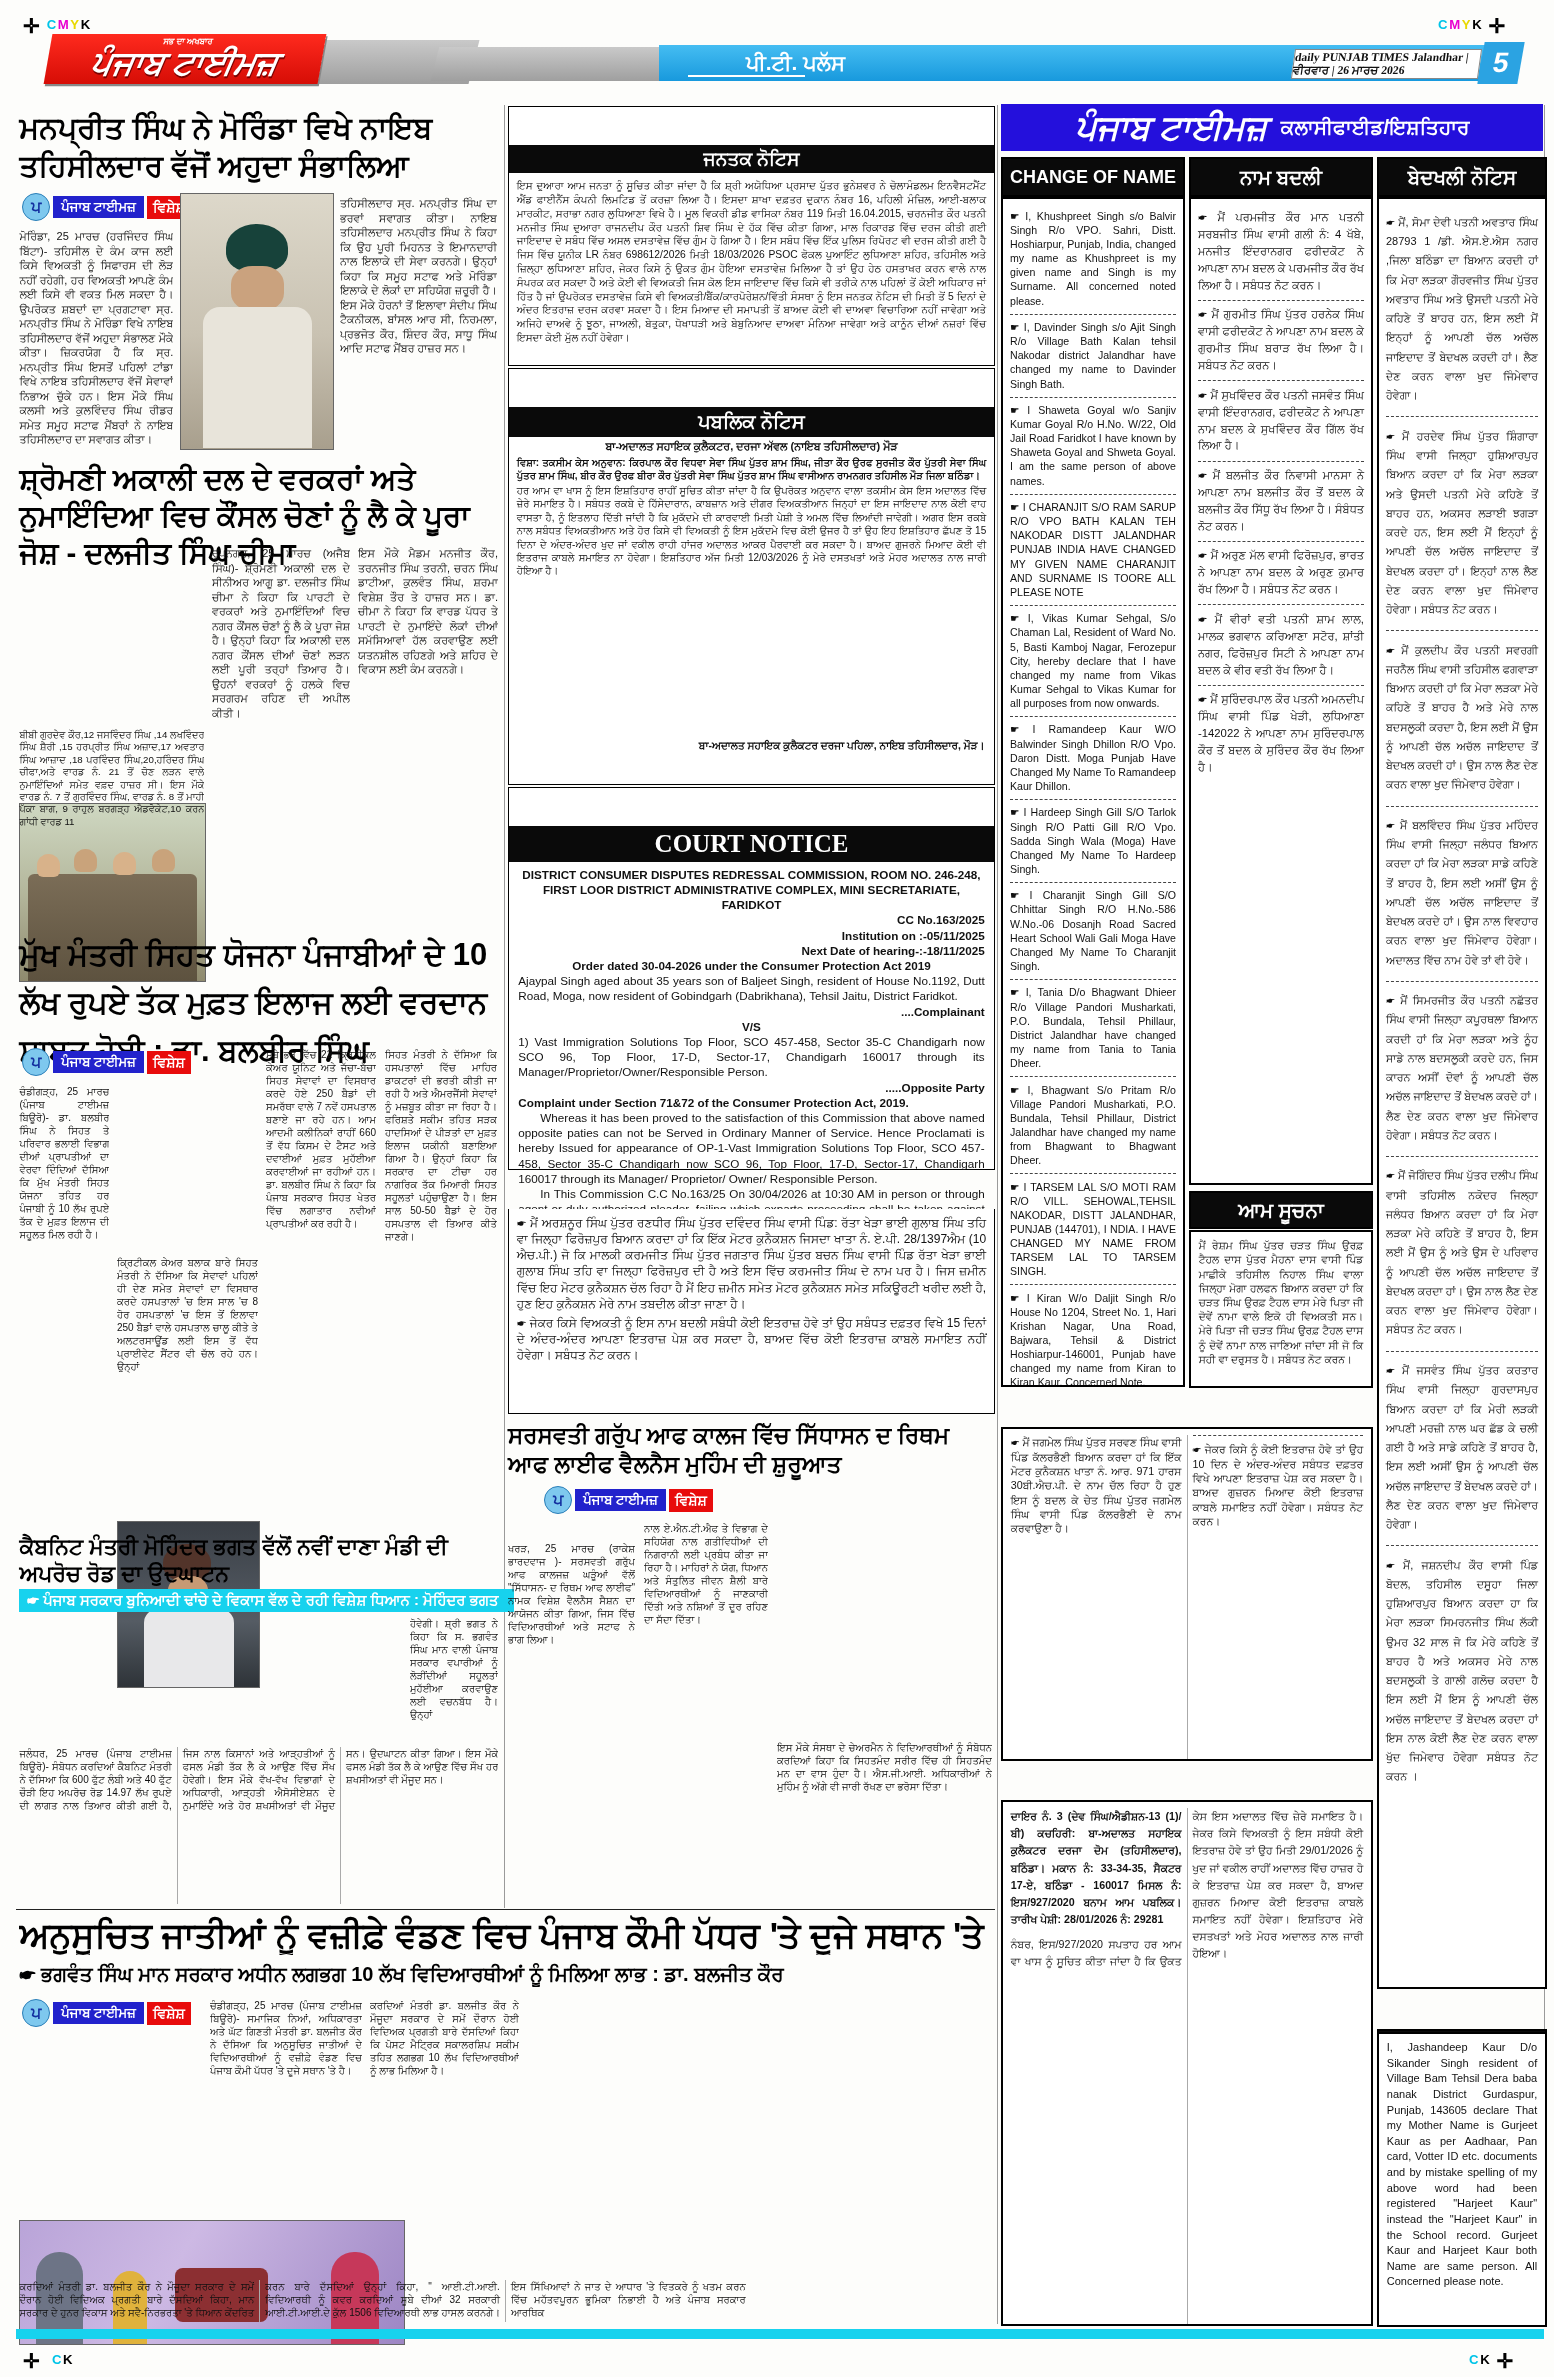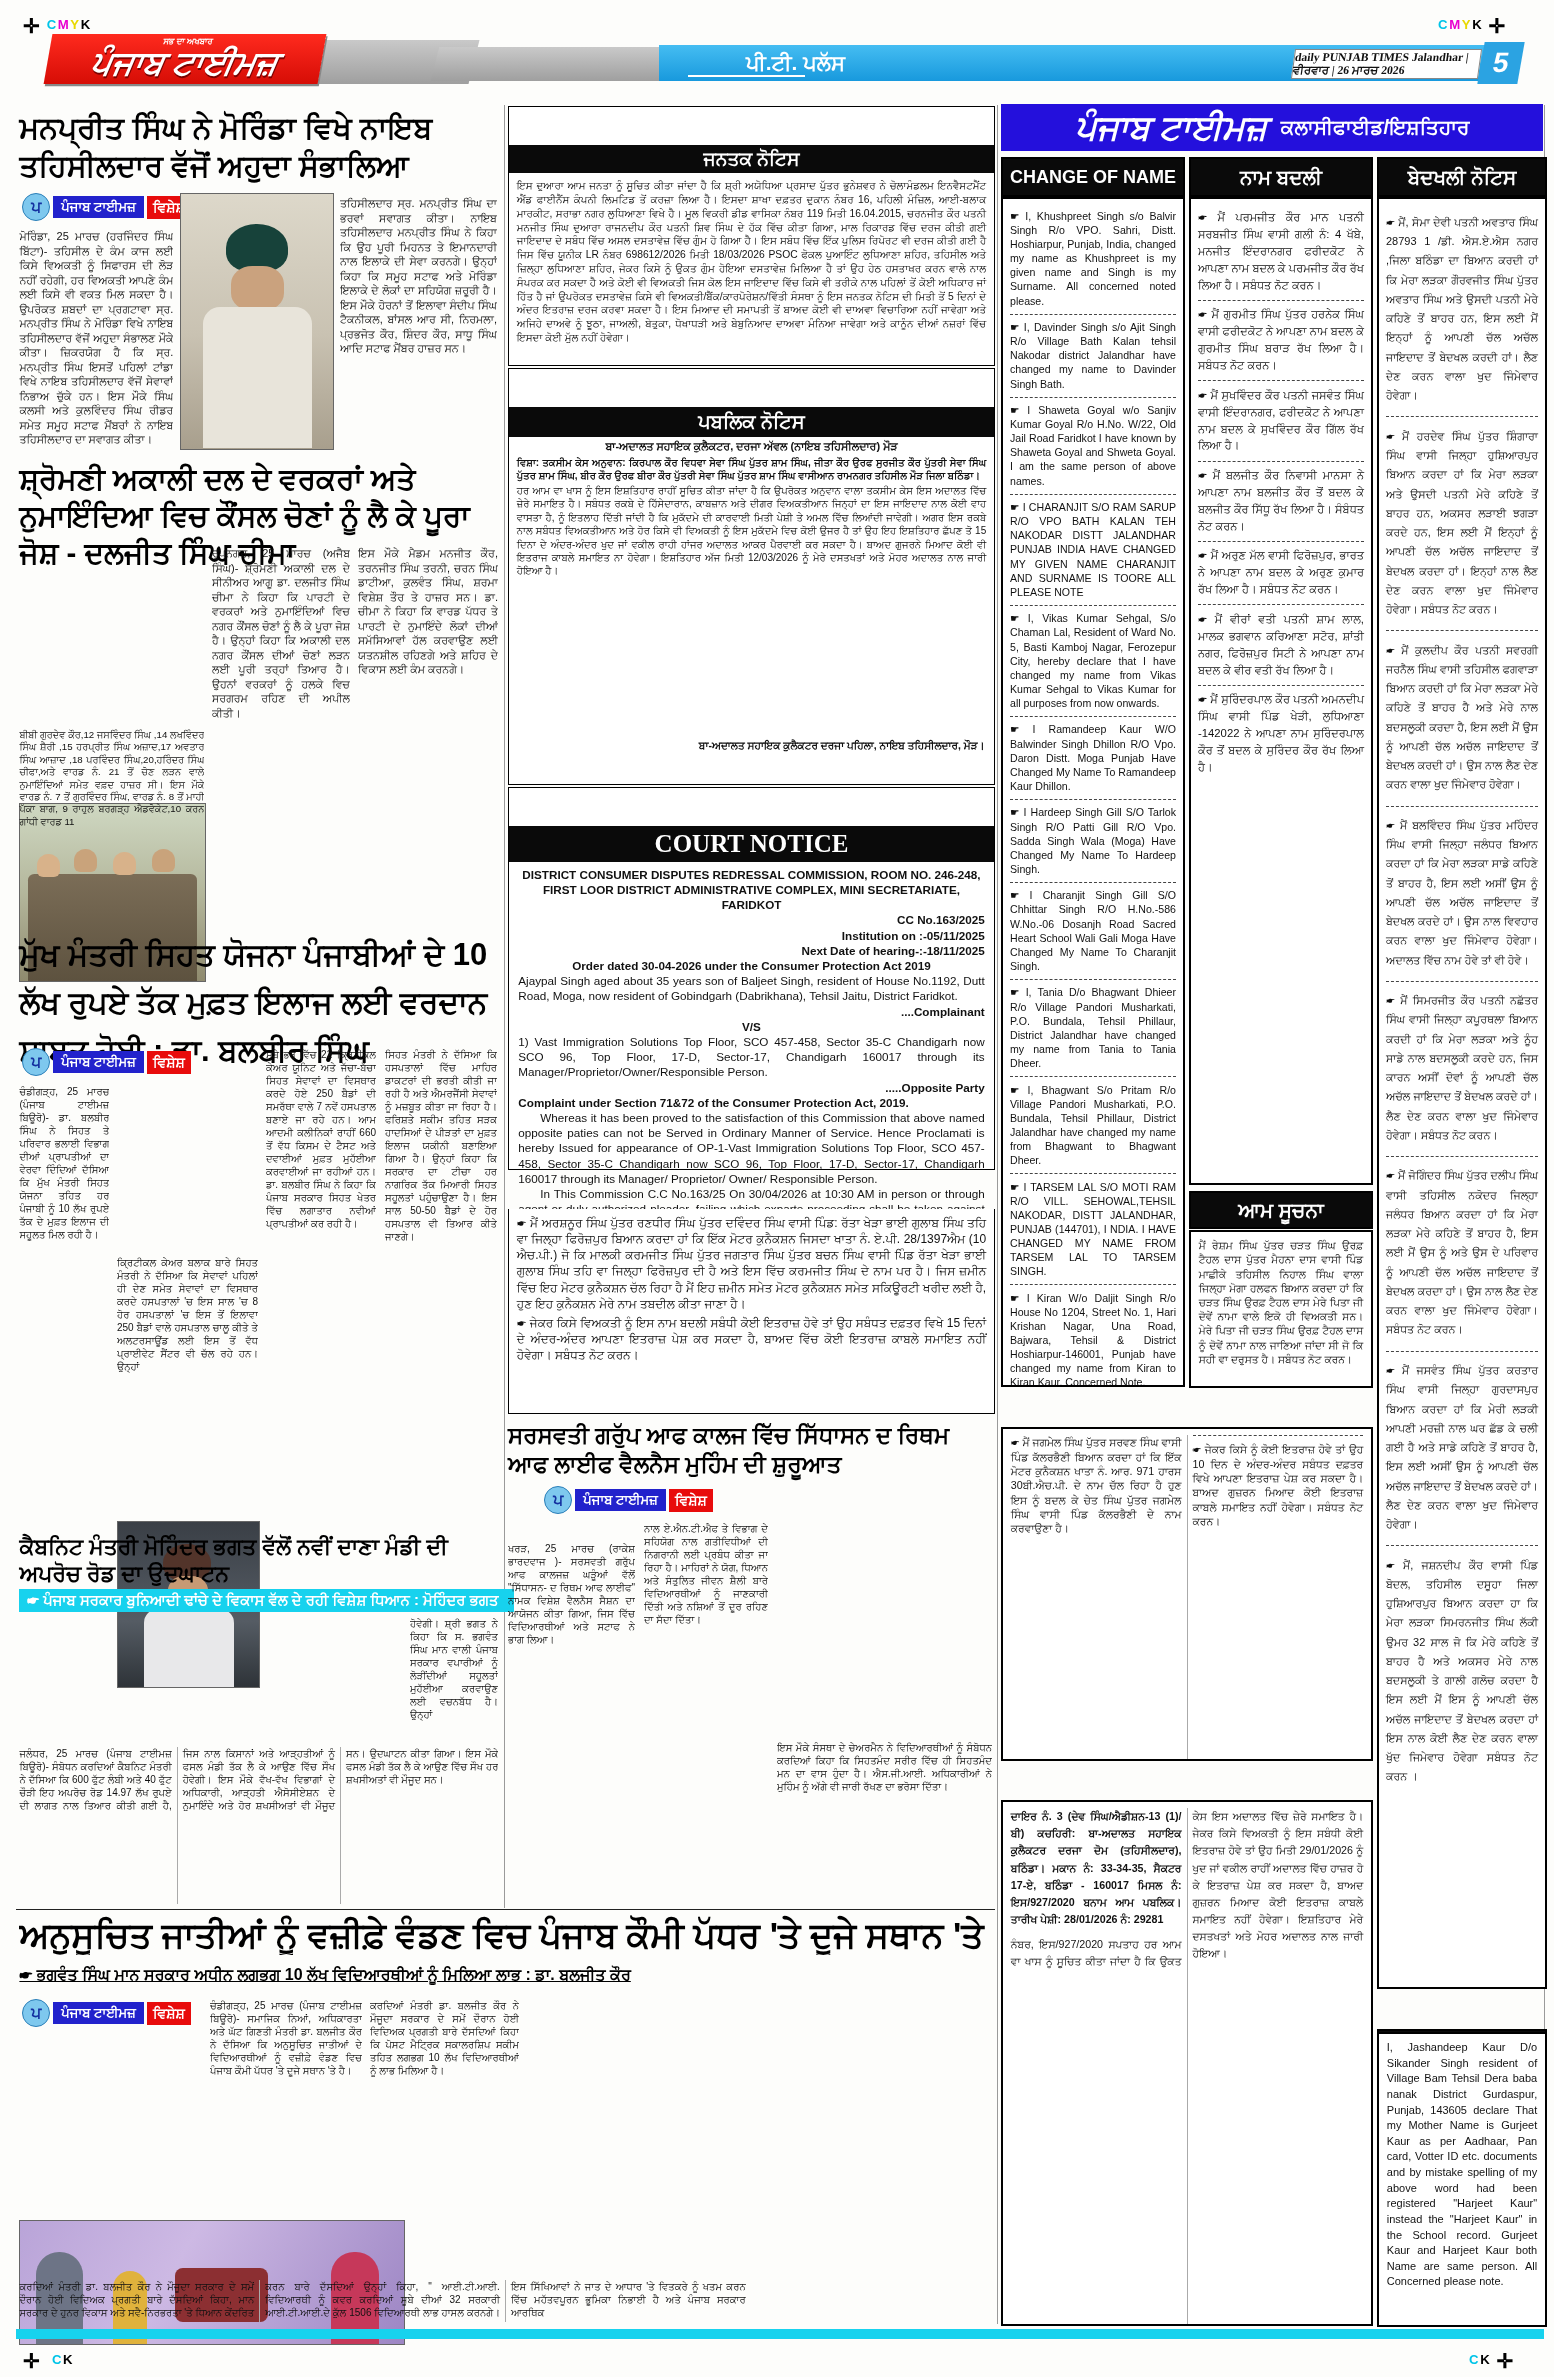--- a/index.html
+++ b/index.html
@@ -131,21 +131,21 @@
     <div class="ph-fig" style="left:93px;top:50px;width:34px;height:73px;background:#e0b23c;border-radius:17px 17px 0 0;"></div>
     <div class="ph-fig" style="left:155px;top:47px;width:93px;height:54px;background:#8c2f32;border-radius:7.8px;"></div>
     <div class="ph-fig" style="left:311px;top:31px;width:48px;height:92px;background:#c6385a;border-radius:23px 23px 0 0;"></div>
   </div>
   <div class="abs body-sm" style="left:410px;top:1617px;width:88px;height:123px;overflow:hidden;">ਹੋਵੇਗੀ। ਸ਼੍ਰੀ ਭਗਤ ਨੇ ਕਿਹਾ ਕਿ ਸ. ਭਗਵੰਤ ਸਿੰਘ ਮਾਨ ਵਾਲੀ ਪੰਜਾਬ ਸਰਕਾਰ ਵਪਾਰੀਆਂ ਨੂੰ ਲੋੜੀਂਦੀਆਂ ਸਹੂਲਤਾਂ ਮੁਹੱਈਆ ਕਰਵਾਉਣ ਲਈ ਵਚਨਬੱਧ ਹੈ। ਉਨ੍ਹਾਂ</div>
   <div class="abs body-sm two-col" style="left:19.4px;top:1747px;width:479px;height:157px;overflow:hidden;column-count:3;">ਜਲੰਧਰ, 25 ਮਾਰਚ (ਪੰਜਾਬ ਟਾਈਮਜ਼ ਬਿਊਰੋ)- ਸੰਬੋਧਨ ਕਰਦਿਆਂ ਕੈਬਨਿਟ ਮੰਤਰੀ ਨੇ ਦੱਸਿਆ ਕਿ 600 ਫੁੱਟ ਲੰਬੀ ਅਤੇ 40 ਫੁੱਟ ਚੌੜੀ ਇਹ ਅਪਰੋਚ ਰੋਡ 14.97 ਲੱਖ ਰੁਪਏ ਦੀ ਲਾਗਤ ਨਾਲ ਤਿਆਰ ਕੀਤੀ ਗਈ ਹੈ, ਜਿਸ ਨਾਲ ਕਿਸਾਨਾਂ ਅਤੇ ਆੜ੍ਹਤੀਆਂ ਨੂੰ ਫਸਲ ਮੰਡੀ ਤੱਕ ਲੈ ਕੇ ਆਉਣ ਵਿੱਚ ਸੌਖ ਹੋਵੇਗੀ। ਇਸ ਮੌਕੇ ਵੱਖ-ਵੱਖ ਵਿਭਾਗਾਂ ਦੇ ਅਧਿਕਾਰੀ, ਆੜ੍ਹਤੀ ਐਸੋਸੀਏਸ਼ਨ ਦੇ ਨੁਮਾਇੰਦੇ ਅਤੇ ਹੋਰ ਸ਼ਖਸੀਅਤਾਂ ਵੀ ਮੌਜੂਦ ਸਨ। ਉਦਘਾਟਨ ਕੀਤਾ ਗਿਆ। ਇਸ ਮੌਕੇ ਫਸਲ ਮੰਡੀ ਤੱਕ ਲੈ ਕੇ ਆਉਣ ਵਿੱਚ ਸੌਖ ਹਰ ਸ਼ਖਸੀਅਤਾਂ ਵੀ ਮੌਜੂਦ ਸਨ।</div>
 
   <div class="rule-h" style="left:15.5px;top:1909px;width:979px;"></div>
 
   <div class="abs hl" style="left:19.4px;top:1915px;width:972px;font-size:35px;line-height:40px;white-space:nowrap;overflow:hidden;">ਅਨੁਸੂਚਿਤ ਜਾਤੀਆਂ ਨੂੰ ਵਜ਼ੀਫ਼ੇ ਵੰਡਣ ਵਿਚ ਪੰਜਾਬ ਕੌਮੀ ਪੱਧਰ 'ਤੇ ਦੂਜੇ ਸਥਾਨ 'ਤੇ</div>
-  <div class="abs hl" style="left:19.4px;top:1962px;width:972px;font-size:16px;line-height:25px;white-space:nowrap;overflow:hidden;text-decoration:underline;">☛ ਭਗਵੰਤ ਸਿੰਘ ਮਾਨ ਸਰਕਾਰ ਅਧੀਨ ਲਗਭਗ 10 ਲੱਖ ਵਿਦਿਆਰਥੀਆਂ ਨੂੰ ਮਿਲਿਆ ਲਾਭ : ਡਾ. ਬਲਜੀਤ ਕੌਰ</div>
+  <div class="abs hl" style="left:19.4px;top:1962px;width:972px;font-size:20px;line-height:25px;white-space:nowrap;overflow:hidden;">☛ ਭਗਵੰਤ ਸਿੰਘ ਮਾਨ ਸਰਕਾਰ ਅਧੀਨ ਲਗਭਗ 10 ਲੱਖ ਵਿਦਿਆਰਥੀਆਂ ਨੂੰ ਮਿਲਿਆ ਲਾਭ : ਡਾ. ਬਲਜੀਤ ਕੌਰ</div>
   <div class="abs badge" style="left:22px;top:1999px;">
     <span class="logo">ਪ</span>
     <span class="paper">ਪੰਜਾਬ ਟਾਈਮਜ਼</span>
     <span class="spec">ਵਿਸ਼ੇਸ਼</span>
   </div>
 
   <div class="abs body-sm" style="left:210px;top:1999px;width:152px;height:277px;overflow:hidden;">ਚੰਡੀਗੜ੍ਹ, 25 ਮਾਰਚ (ਪੰਜਾਬ ਟਾਈਮਜ਼ ਬਿਊਰੋ)- ਸਮਾਜਿਕ ਨਿਆਂ, ਅਧਿਕਾਰਤਾ ਅਤੇ ਘੱਟ ਗਿਣਤੀ ਮੰਤਰੀ ਡਾ. ਬਲਜੀਤ ਕੌਰ ਨੇ ਦੱਸਿਆ ਕਿ ਅਨੁਸੂਚਿਤ ਜਾਤੀਆਂ ਦੇ ਵਿਦਿਆਰਥੀਆਂ ਨੂੰ ਵਜ਼ੀਫ਼ੇ ਵੰਡਣ ਵਿਚ ਪੰਜਾਬ ਕੌਮੀ ਪੱਧਰ 'ਤੇ ਦੂਜੇ ਸਥਾਨ 'ਤੇ ਹੈ।</div>
   <div class="abs body-sm" style="left:370px;top:1999px;width:149px;height:277px;overflow:hidden;">ਕਰਦਿਆਂ ਮੰਤਰੀ ਡਾ. ਬਲਜੀਤ ਕੌਰ ਨੇ ਮੌਜੂਦਾ ਸਰਕਾਰ ਦੇ ਸਮੇਂ ਦੌਰਾਨ ਹੋਈ ਵਿਦਿਅਕ ਪ੍ਰਗਤੀ ਬਾਰੇ ਦੱਸਦਿਆਂ ਕਿਹਾ ਕਿ ਪੋਸਟ ਮੈਟ੍ਰਿਕ ਸਕਾਲਰਸ਼ਿਪ ਸਕੀਮ ਤਹਿਤ ਲਗਭਗ 10 ਲੱਖ ਵਿਦਿਆਰਥੀਆਂ ਨੂੰ ਲਾਭ ਮਿਲਿਆ ਹੈ।</div>
 
   <div class="abs body-sm two-col" style="left:19.4px;top:2280px;width:972px;height:42px;overflow:hidden;column-count:4;">ਕਰਦਿਆਂ ਮੰਤਰੀ ਡਾ. ਬਲਜੀਤ ਕੌਰ ਨੇ ਮੌਜੂਦਾ ਸਰਕਾਰ ਦੇ ਸਮੇਂ ਦੌਰਾਨ ਹੋਈ ਵਿਦਿਅਕ ਪ੍ਰਗਤੀ ਬਾਰੇ ਦੱਸਦਿਆਂ ਕਿਹਾ, ਮਾਨ ਸਰਕਾਰ ਦੇ ਹੁਨਰ ਵਿਕਾਸ ਅਤੇ ਸਵੈ-ਨਿਰਭਰਤਾ 'ਤੇ ਧਿਆਨ ਕੇਂਦਰਿਤ ਕਰਨ ਬਾਰੇ ਦੱਸਦਿਆਂ ਉਨ੍ਹਾਂ ਕਿਹਾ, " ਆਈ.ਟੀ.ਆਈ. ਵਿਦਿਆਰਥੀ ਨੂੰ ਕਵਰ ਕਰਦਿਆਂ ਸੂਬੇ ਦੀਆਂ 32 ਸਰਕਾਰੀ ਆਈ.ਟੀ.ਆਈ.ਦੇ ਕੁੱਲ 1506 ਵਿਦਿਆਰਥੀ ਲਾਭ ਹਾਸਲ ਕਰਨਗੇ। ਇਸ ਸਿੱਖਿਆਵਾਂ ਨੇ ਜਾਤ ਦੇ ਆਧਾਰ 'ਤੇ ਵਿਤਕਰੇ ਨੂੰ ਖਤਮ ਕਰਨ ਵਿੱਚ ਮਹੱਤਵਪੂਰਨ ਭੂਮਿਕਾ ਨਿਭਾਈ ਹੈ ਅਤੇ ਪੰਜਾਬ ਸਰਕਾਰ ਆਰਥਿਕ</div>

